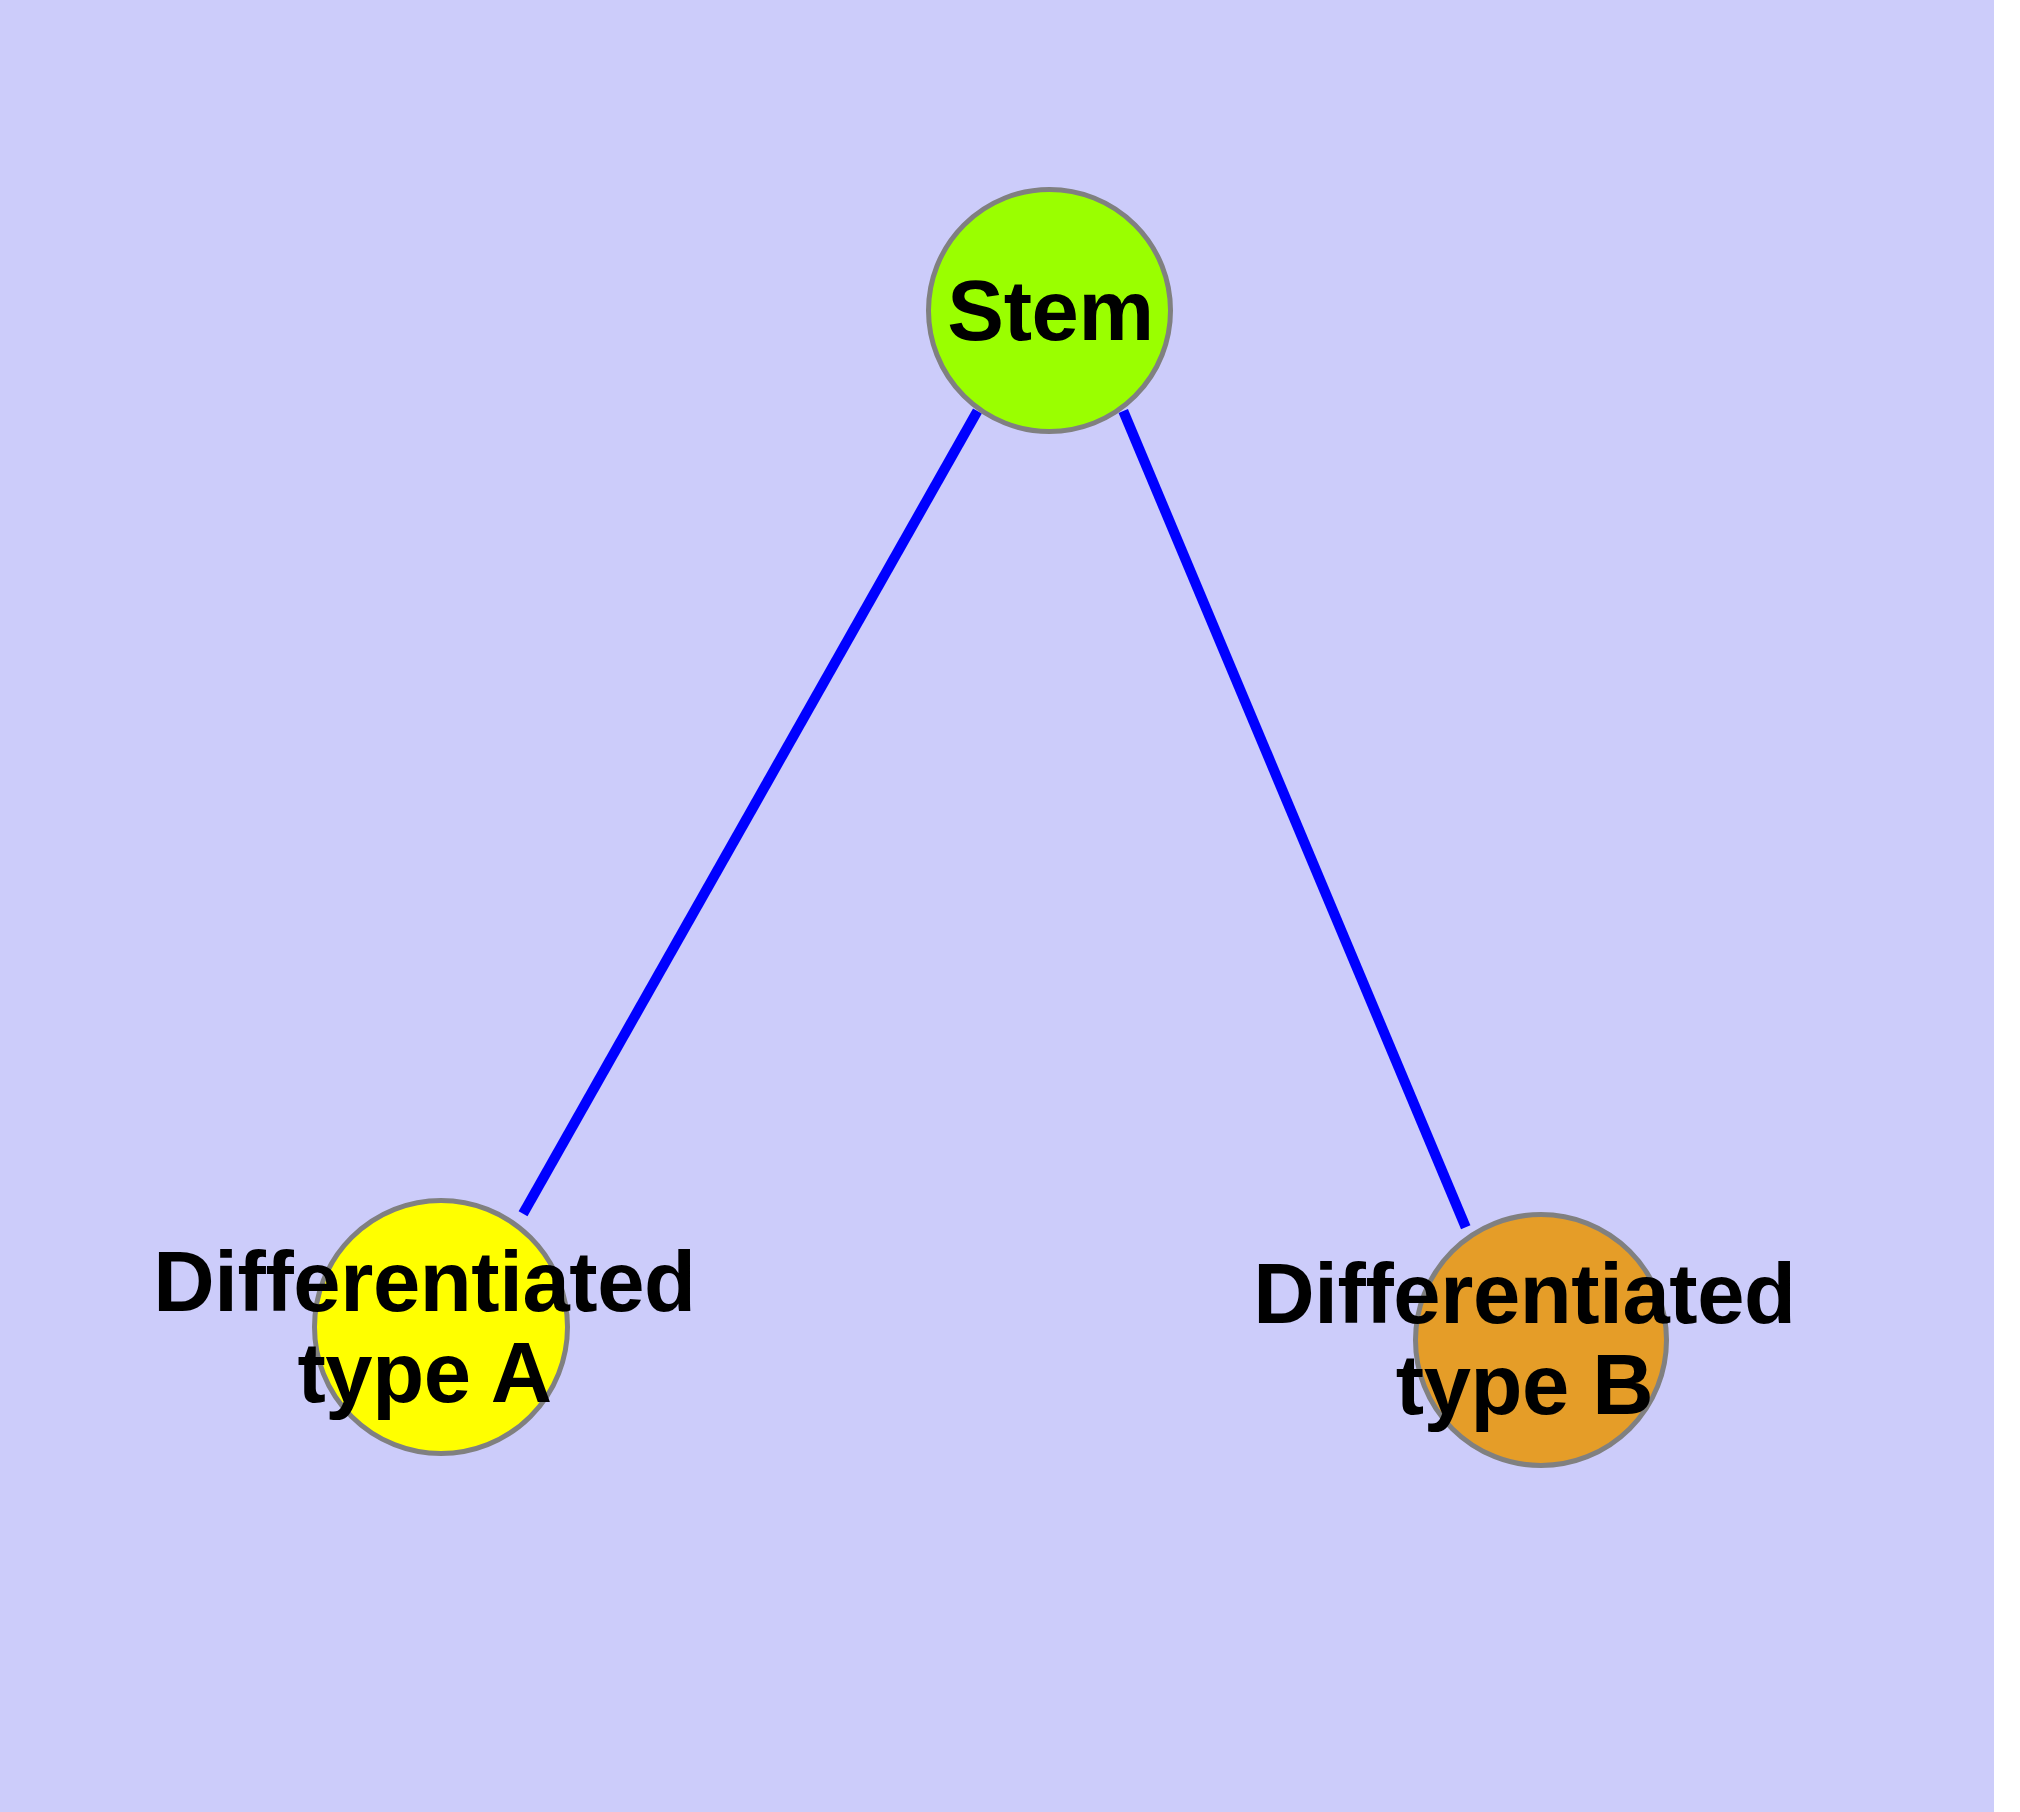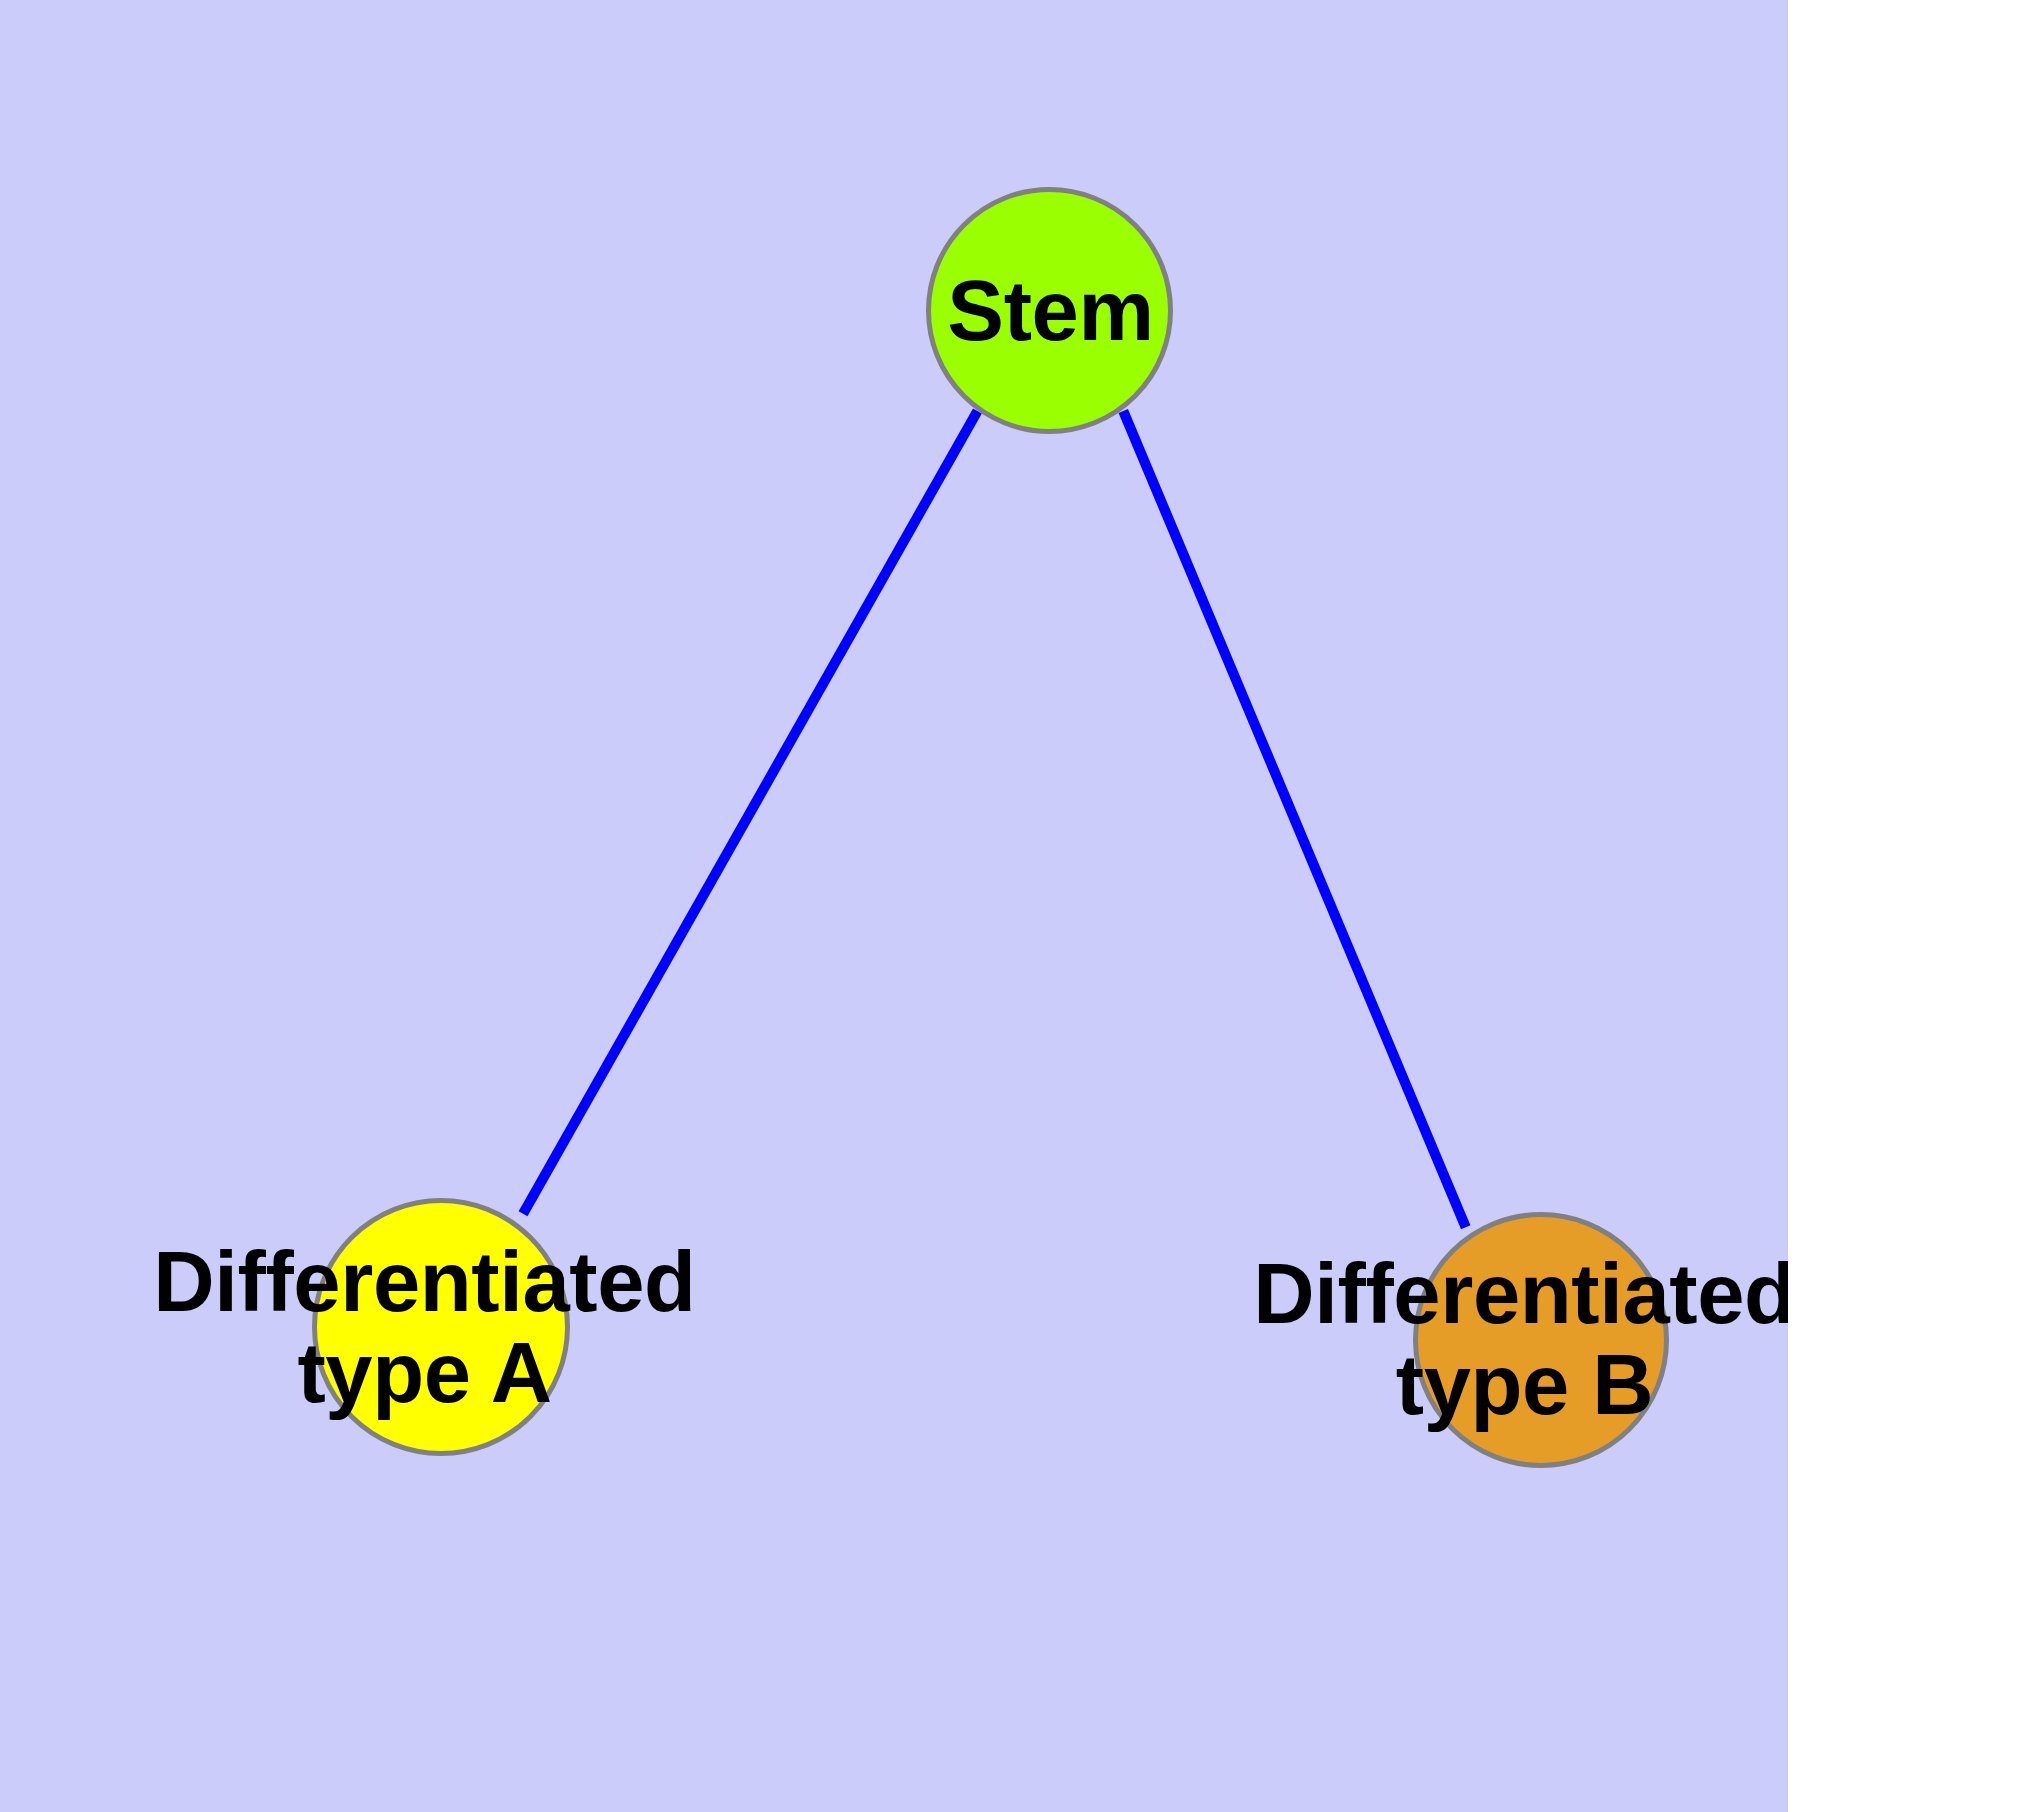--- a/index.html
+++ b/index.html
@@ -45,21 +45,21 @@
     text-align: center;
     line-height: 1.07;
     white-space: pre;
     pointer-events: none;
     letter-spacing: -0.4px;
   }
 </style>
 </head>
 <body>
 
-<div id="canvas" style="width: 1788px; height: 1812px;">
+<div id="canvas" style="width: 1962px; height: 1812px; padding-left: 32px;">
 
   <div id="bg-layer" style="background: rgb(204, 204, 250);"></div>
 
   <svg id="edge-layer" viewBox="0 0 2384 2138" preserveAspectRatio="none" xmlns="http://www.w3.org/2000/svg" style="width: 2021px; height: 1812px;">
     <g id="edges-group">
         <line x1="1153" y1="485" x2="617" y2="1432" stroke="#0000ff" stroke-width="12" stroke-linecap="butt"></line>
         <line x1="1325" y1="485" x2="1729" y2="1448" stroke="#0000ff" stroke-width="12" stroke-linecap="butt"></line>
       </g>
   </svg>
 

